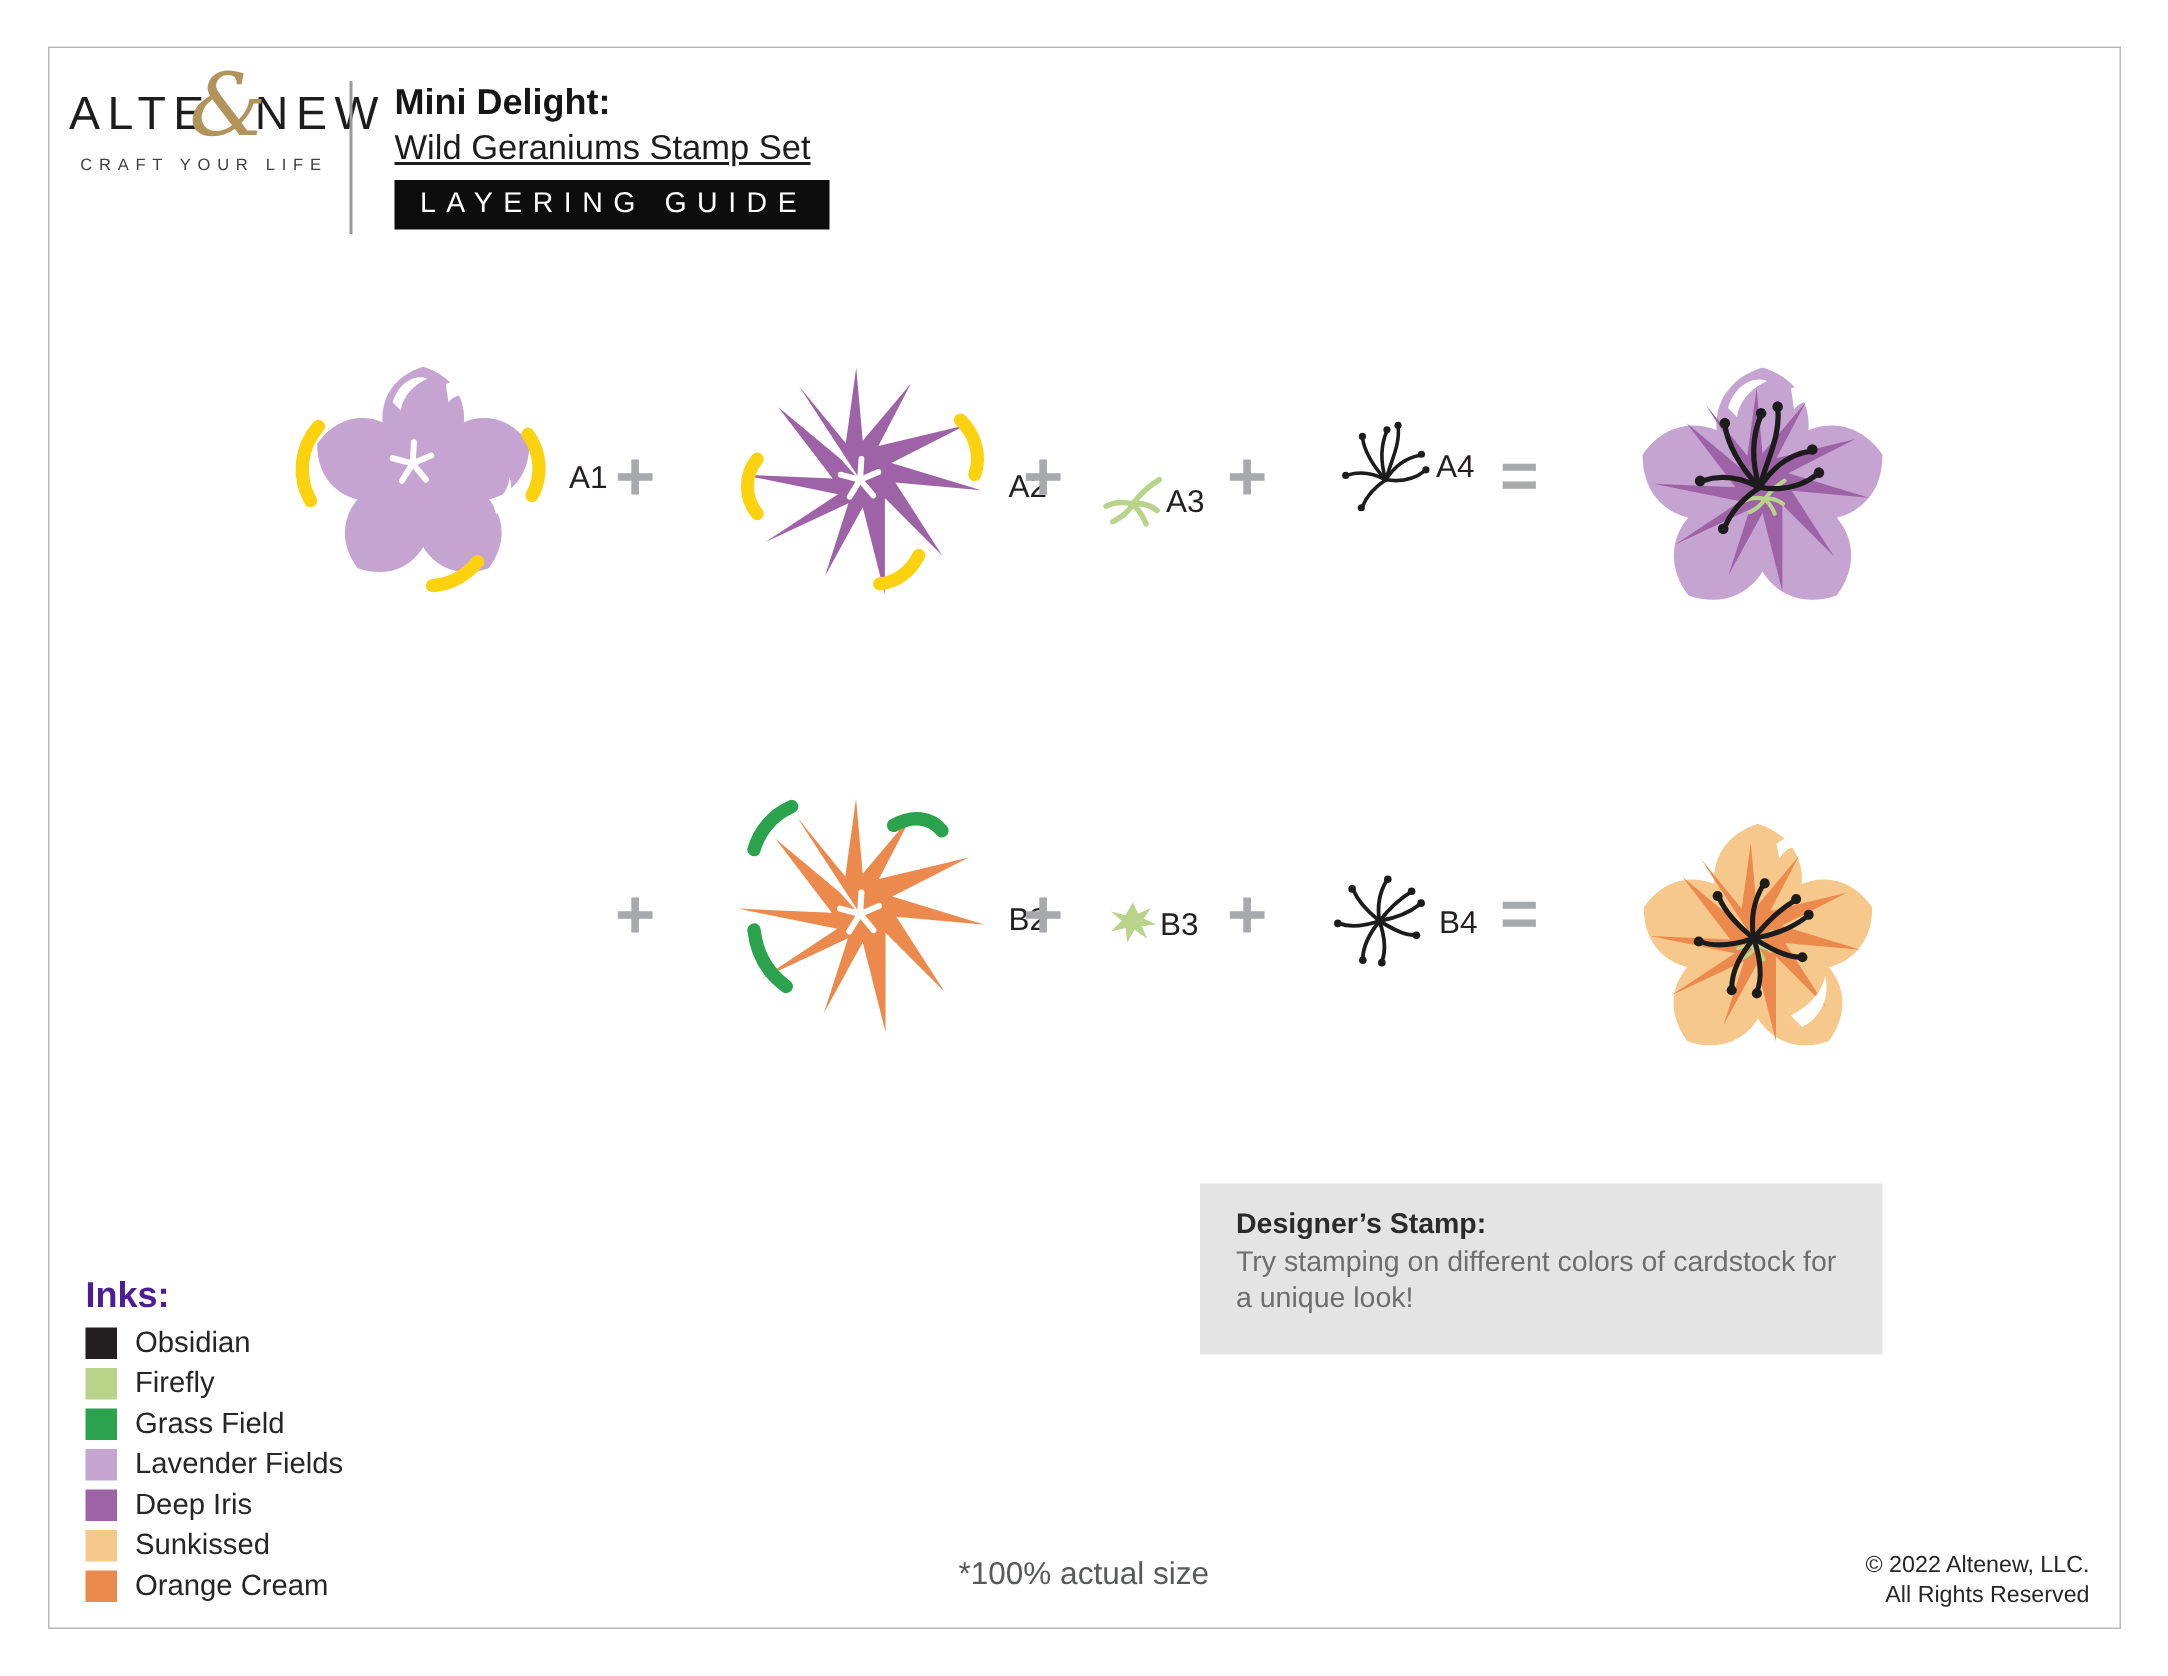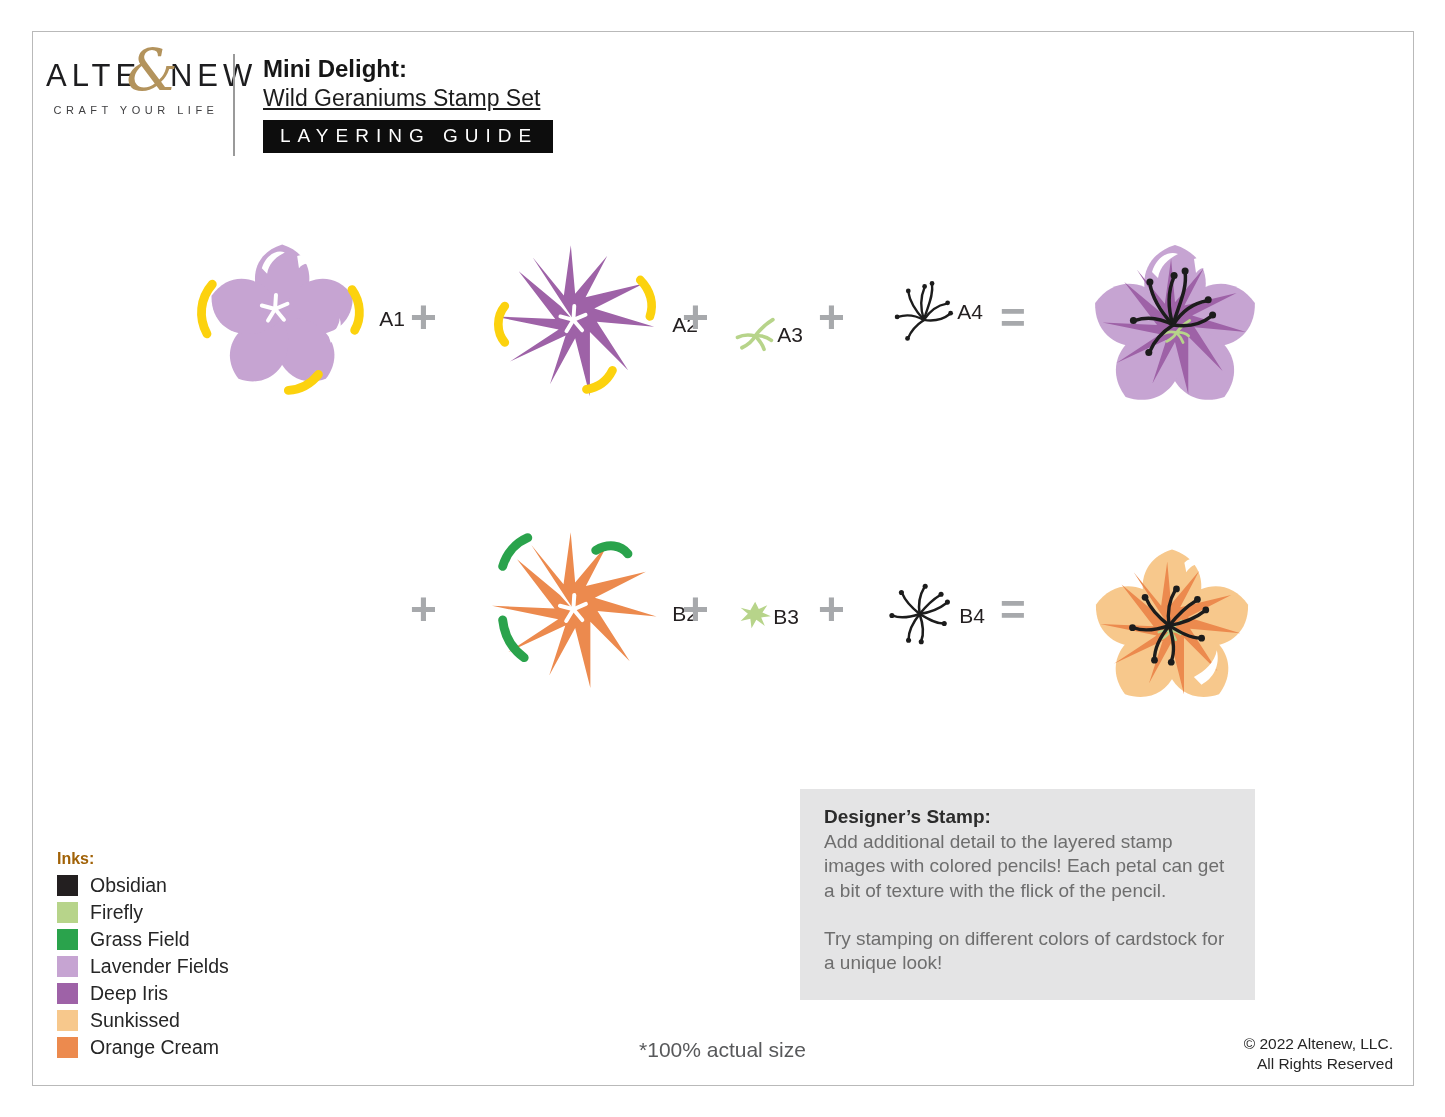--- a/index.html
+++ b/index.html
@@ -23,21 +23,21 @@
          font-size:19px;letter-spacing:7px;padding:5px 15px 6px 17px;white-space:nowrap;}
 
   
   .step{position:absolute;display:flex;align-items:center;}
   .step-label{font-size:21px;color:#231f20;margin-top:4px;}
   .op{position:absolute;font-size:46px;font-weight:600;color:#a7a9ac;line-height:1;}
   .op-eq{font-size:44px;}
 
   
   .inks{position:absolute;left:57px;top:850px;}
-  .inks-heading{font-size:16px;font-weight:bold;color:#a16207;margin-bottom:7px;}
+  .inks-heading{font-size:24px;font-weight:bold;color:#4c1d95;margin-bottom:7px;}
   .ink-row{display:flex;align-items:center;margin-bottom:6px;height:21px;}
   .ink-swatch{width:21px;height:21px;margin-right:12px;flex:0 0 auto;}
   .ink-name{font-size:19.5px;color:#262626;white-space:nowrap;}
 
   
   .tips{position:absolute;left:800px;top:789px;width:455px;box-sizing:border-box;
         background:#e4e4e5;padding:17px 24px 24px 24px;}
   .tips-heading{font-size:19px;font-weight:bold;color:#2b2b2b;margin:0 0 2px 0;}
   .tips p{font-size:19px;color:#6e6e6e;line-height:1.28;margin:0;}
   .tips p + p{margin-top:24px;}
@@ -259,21 +259,20 @@
       <span class="ink-name">Sunkissed</span>
     </div>
     <div class="ink-row">
       <span class="ink-swatch" style="background-color: rgb(236, 138, 78);"></span>
       <span class="ink-name">Orange Cream</span>
     </div>
   </div>
 
   <div class="tips">
     <div class="tips-heading">Designer’s Stamp:</div>
-    <p>Add additional detail to the layered stamp images with colored pencils! Each petal can get a bit of texture with the flick of the pencil.</p>
     <p>Try stamping on different colors of cardstock for a unique look!</p>
   </div>
 
   <div class="footnote">*100% actual size</div>
   <div class="copyright">
     <div>© 2022 Altenew, LLC.</div>
     <div>All Rights Reserved</div>
   </div>
 </div>
 

